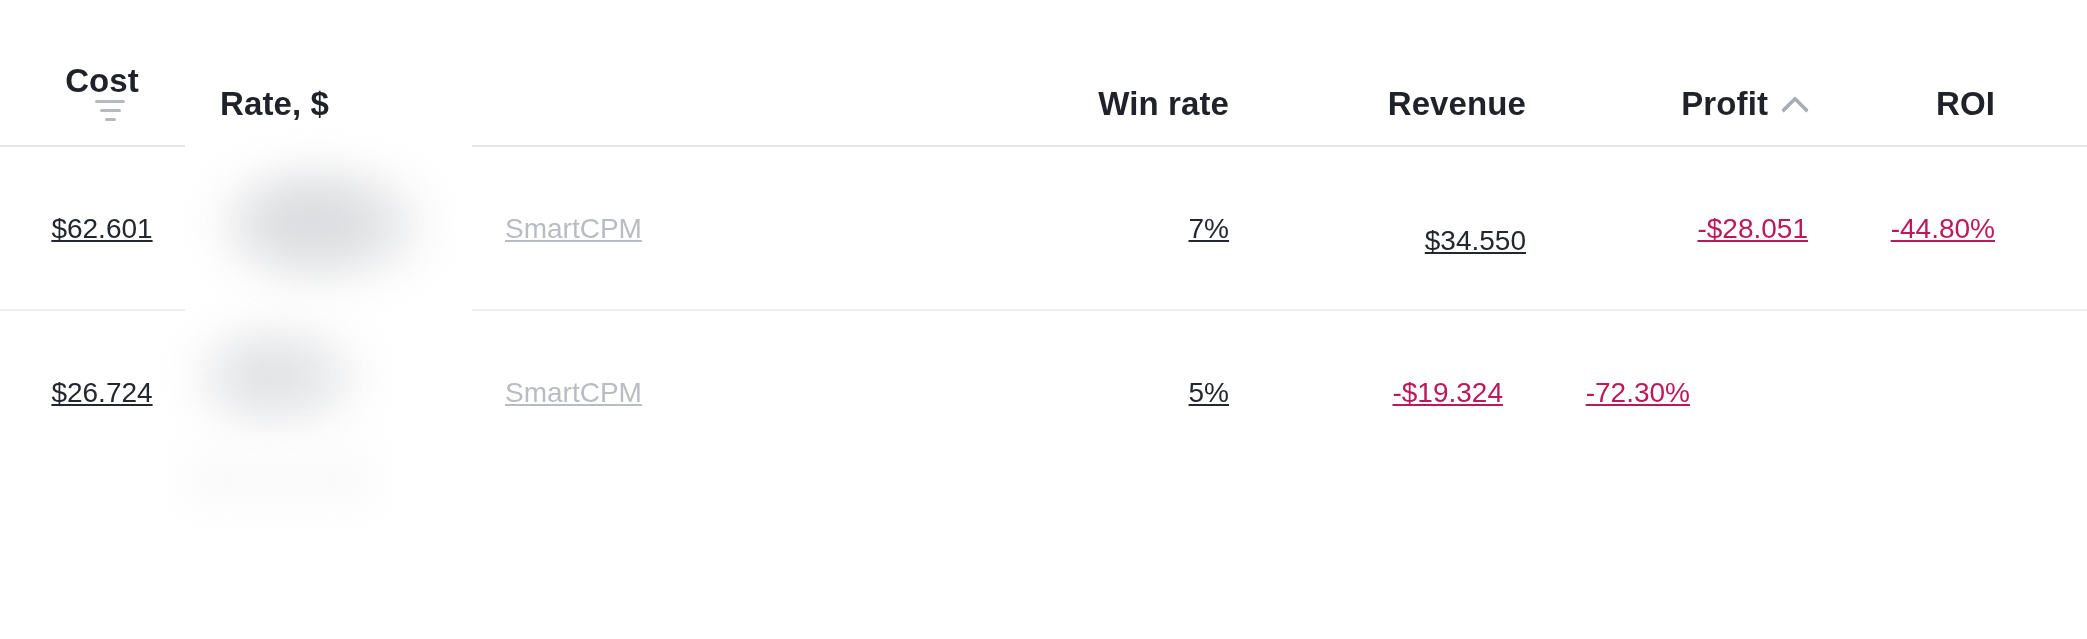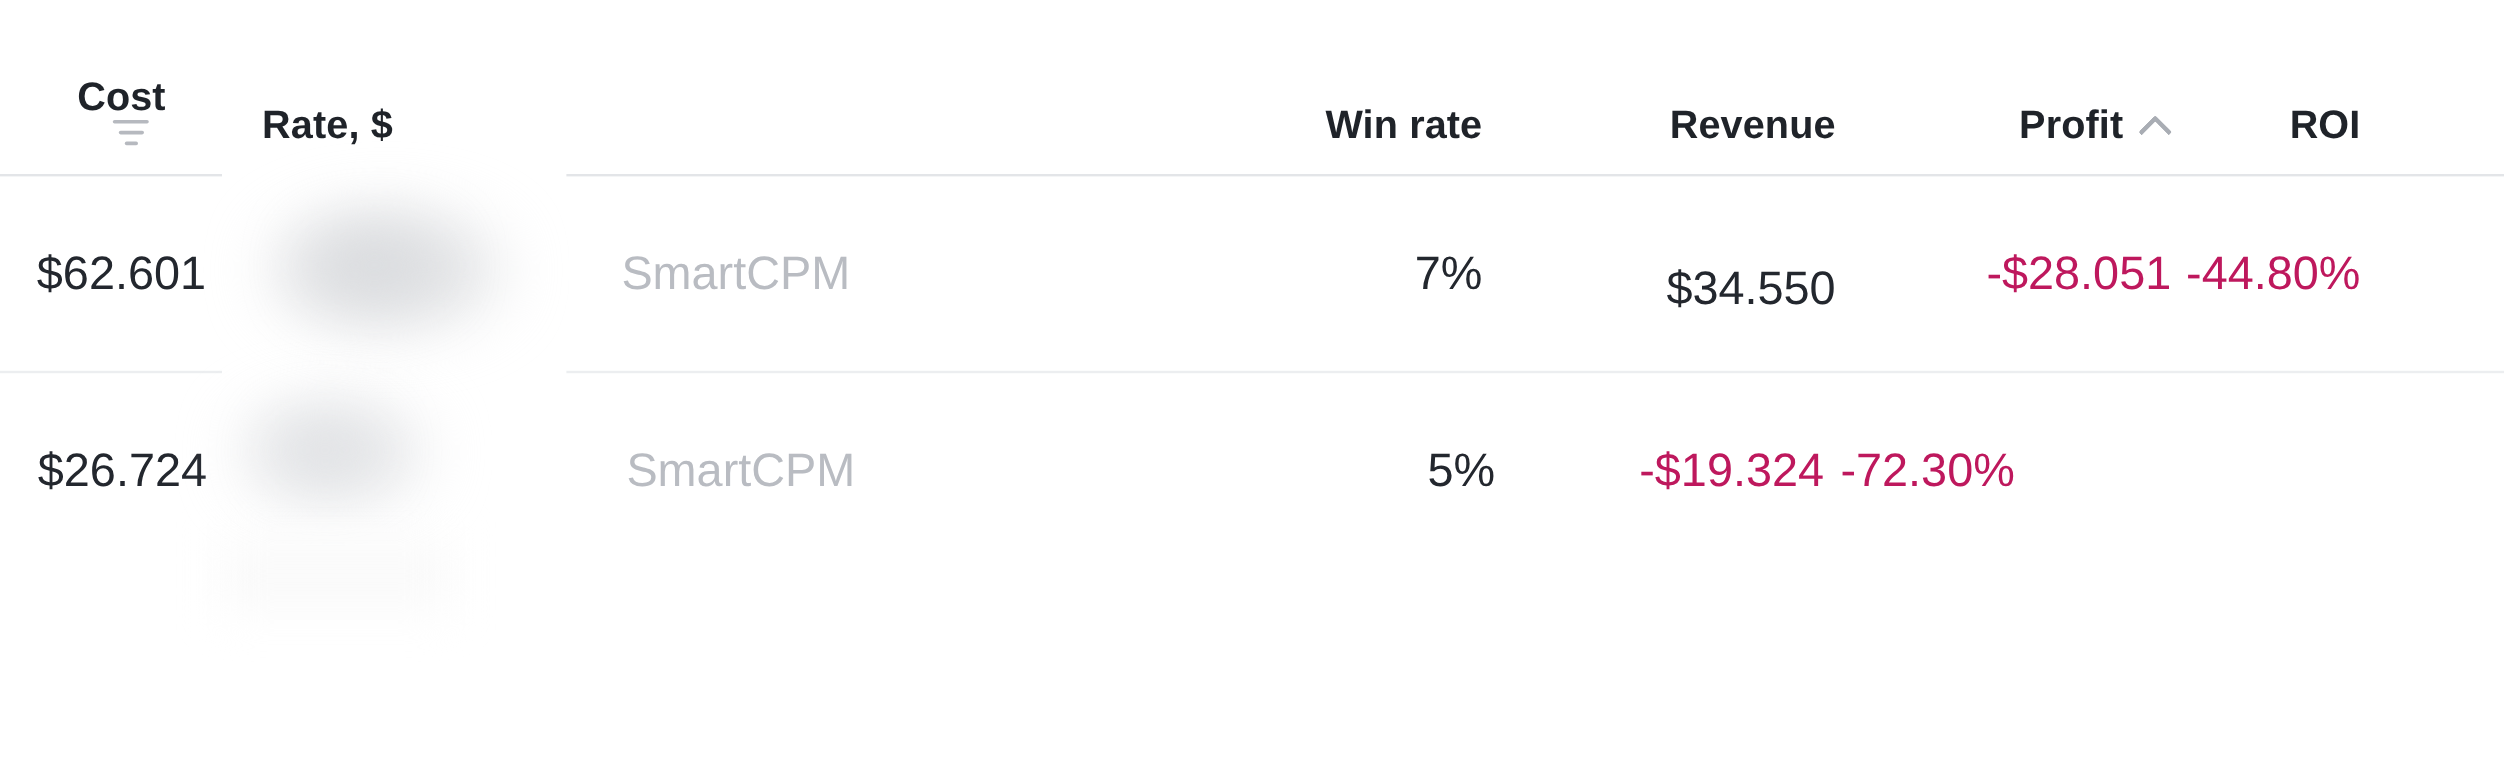--- a/index.html
+++ b/index.html
@@ -44,25 +44,25 @@
     white-space: nowrap;
     display: flex;
     align-items: center;
   }
 
   .th.left   { justify-content: flex-start; }
   .th.right  { justify-content: flex-end; }
 
   .col-cost    { width: 190px; padding-left: 14px; flex-direction: column; }
   .col-rate    { width: 315px; padding-left: 30px; }
-  .col-method  { width: 450px; margin-left: 17px; }
+  .col-method  { width: 450px; }
   .col-winrate { width: 290px; padding-right: 16px; }
   .col-revenue { width: 305px; padding-right: 24px; margin-top: 24px; }
   .col-profit  { width: 270px; padding-right: 12px; }
-  .col-roi     { width: 267px; padding-right: 120px; }
+  .col-roi     { width: 267px; padding-right: 92px; }
 
   
   .header-rule {
     position: absolute;
     left: 0;
     top: 145px;
     width: 2087px;
     height: 2px;
     background: #e3e5e8;
   }
@@ -87,26 +87,27 @@
     position: absolute;
     left: 0;
     bottom: 0;
     width: 2087px;
     height: 2px;
     background: #eceef0;
   }
 
   .td {
     box-sizing: border-box;
-    font-size: 39px;
+    font-size: 28px;
     font-weight: normal;
     color: #23272e;
     white-space: nowrap;
     display: flex;
     align-items: center;
+    text-decoration: underline;
   }
 
   .td.left  { justify-content: flex-start; }
   .td.right { justify-content: flex-end; }
 
   .muted { color: #b9bcc2; }
   .neg   { color: #be185d; }
 
   
   .filter-icon {

